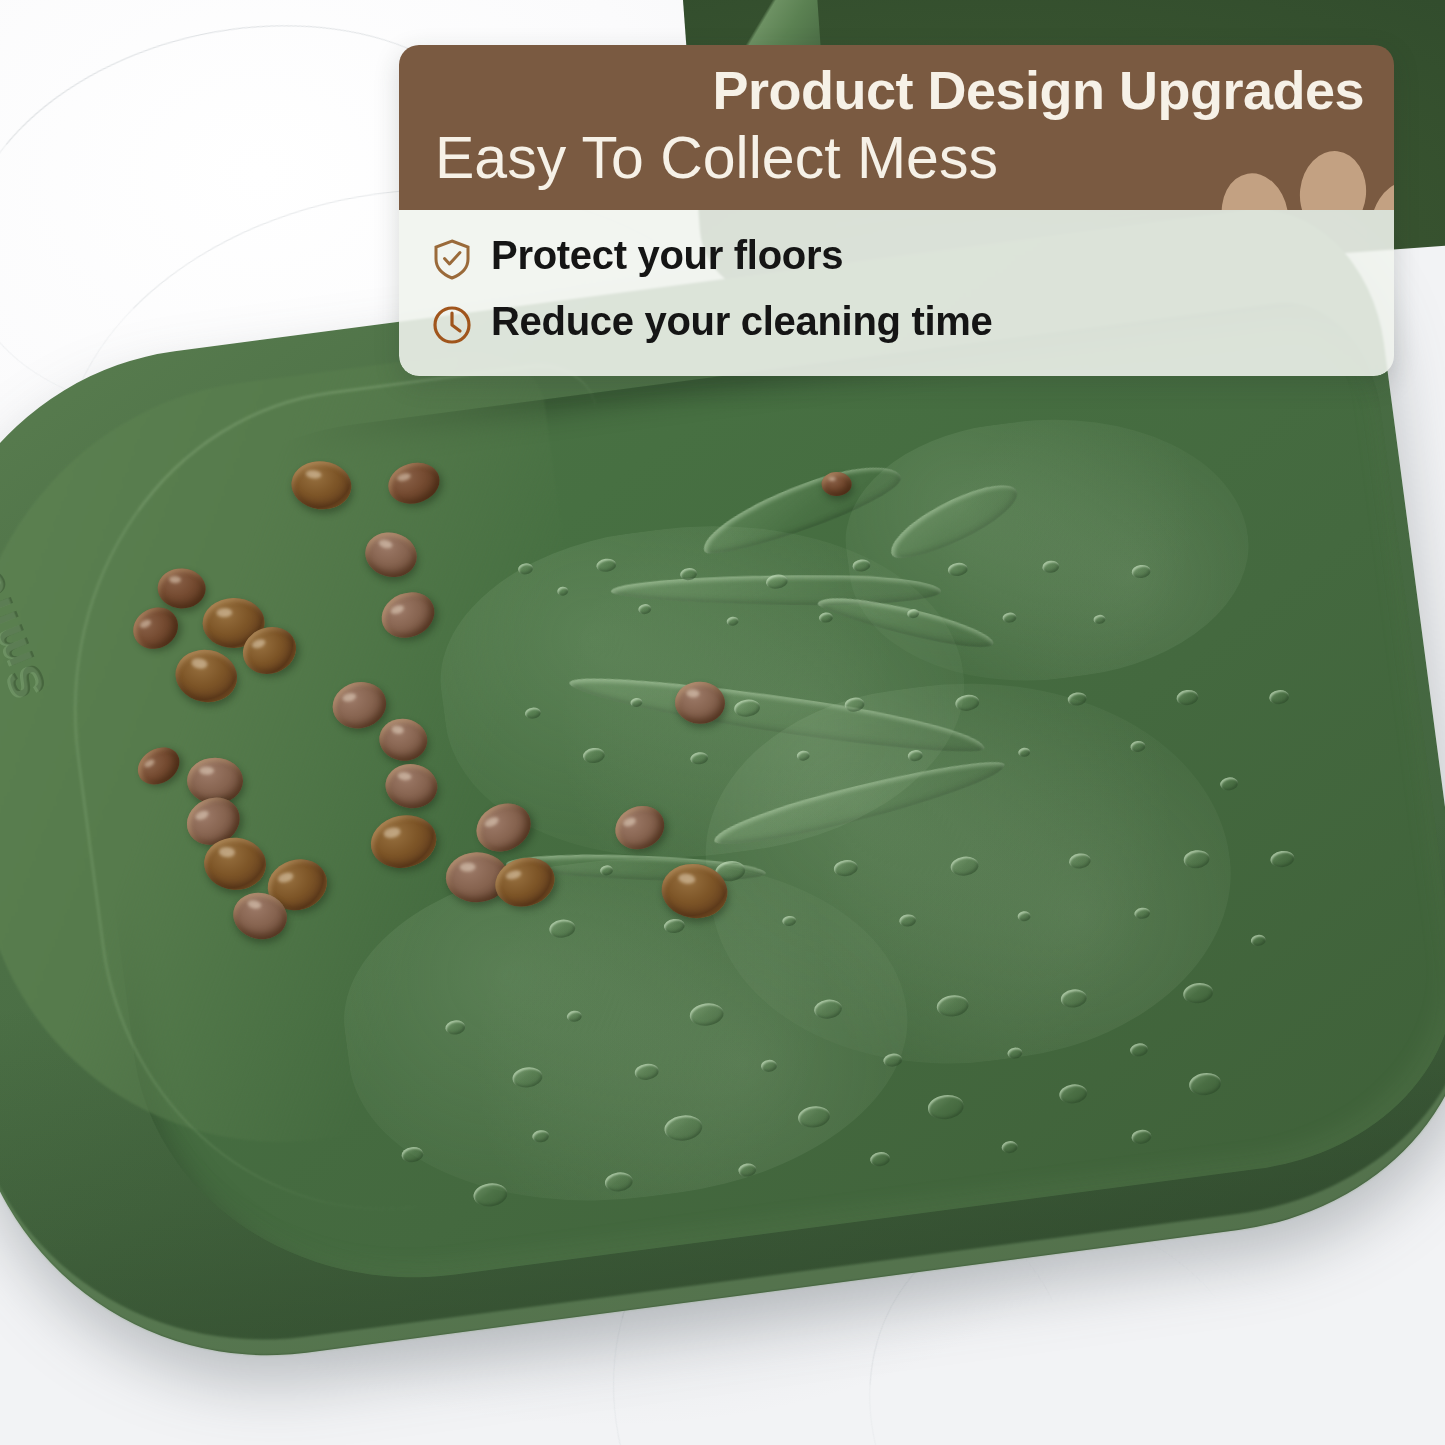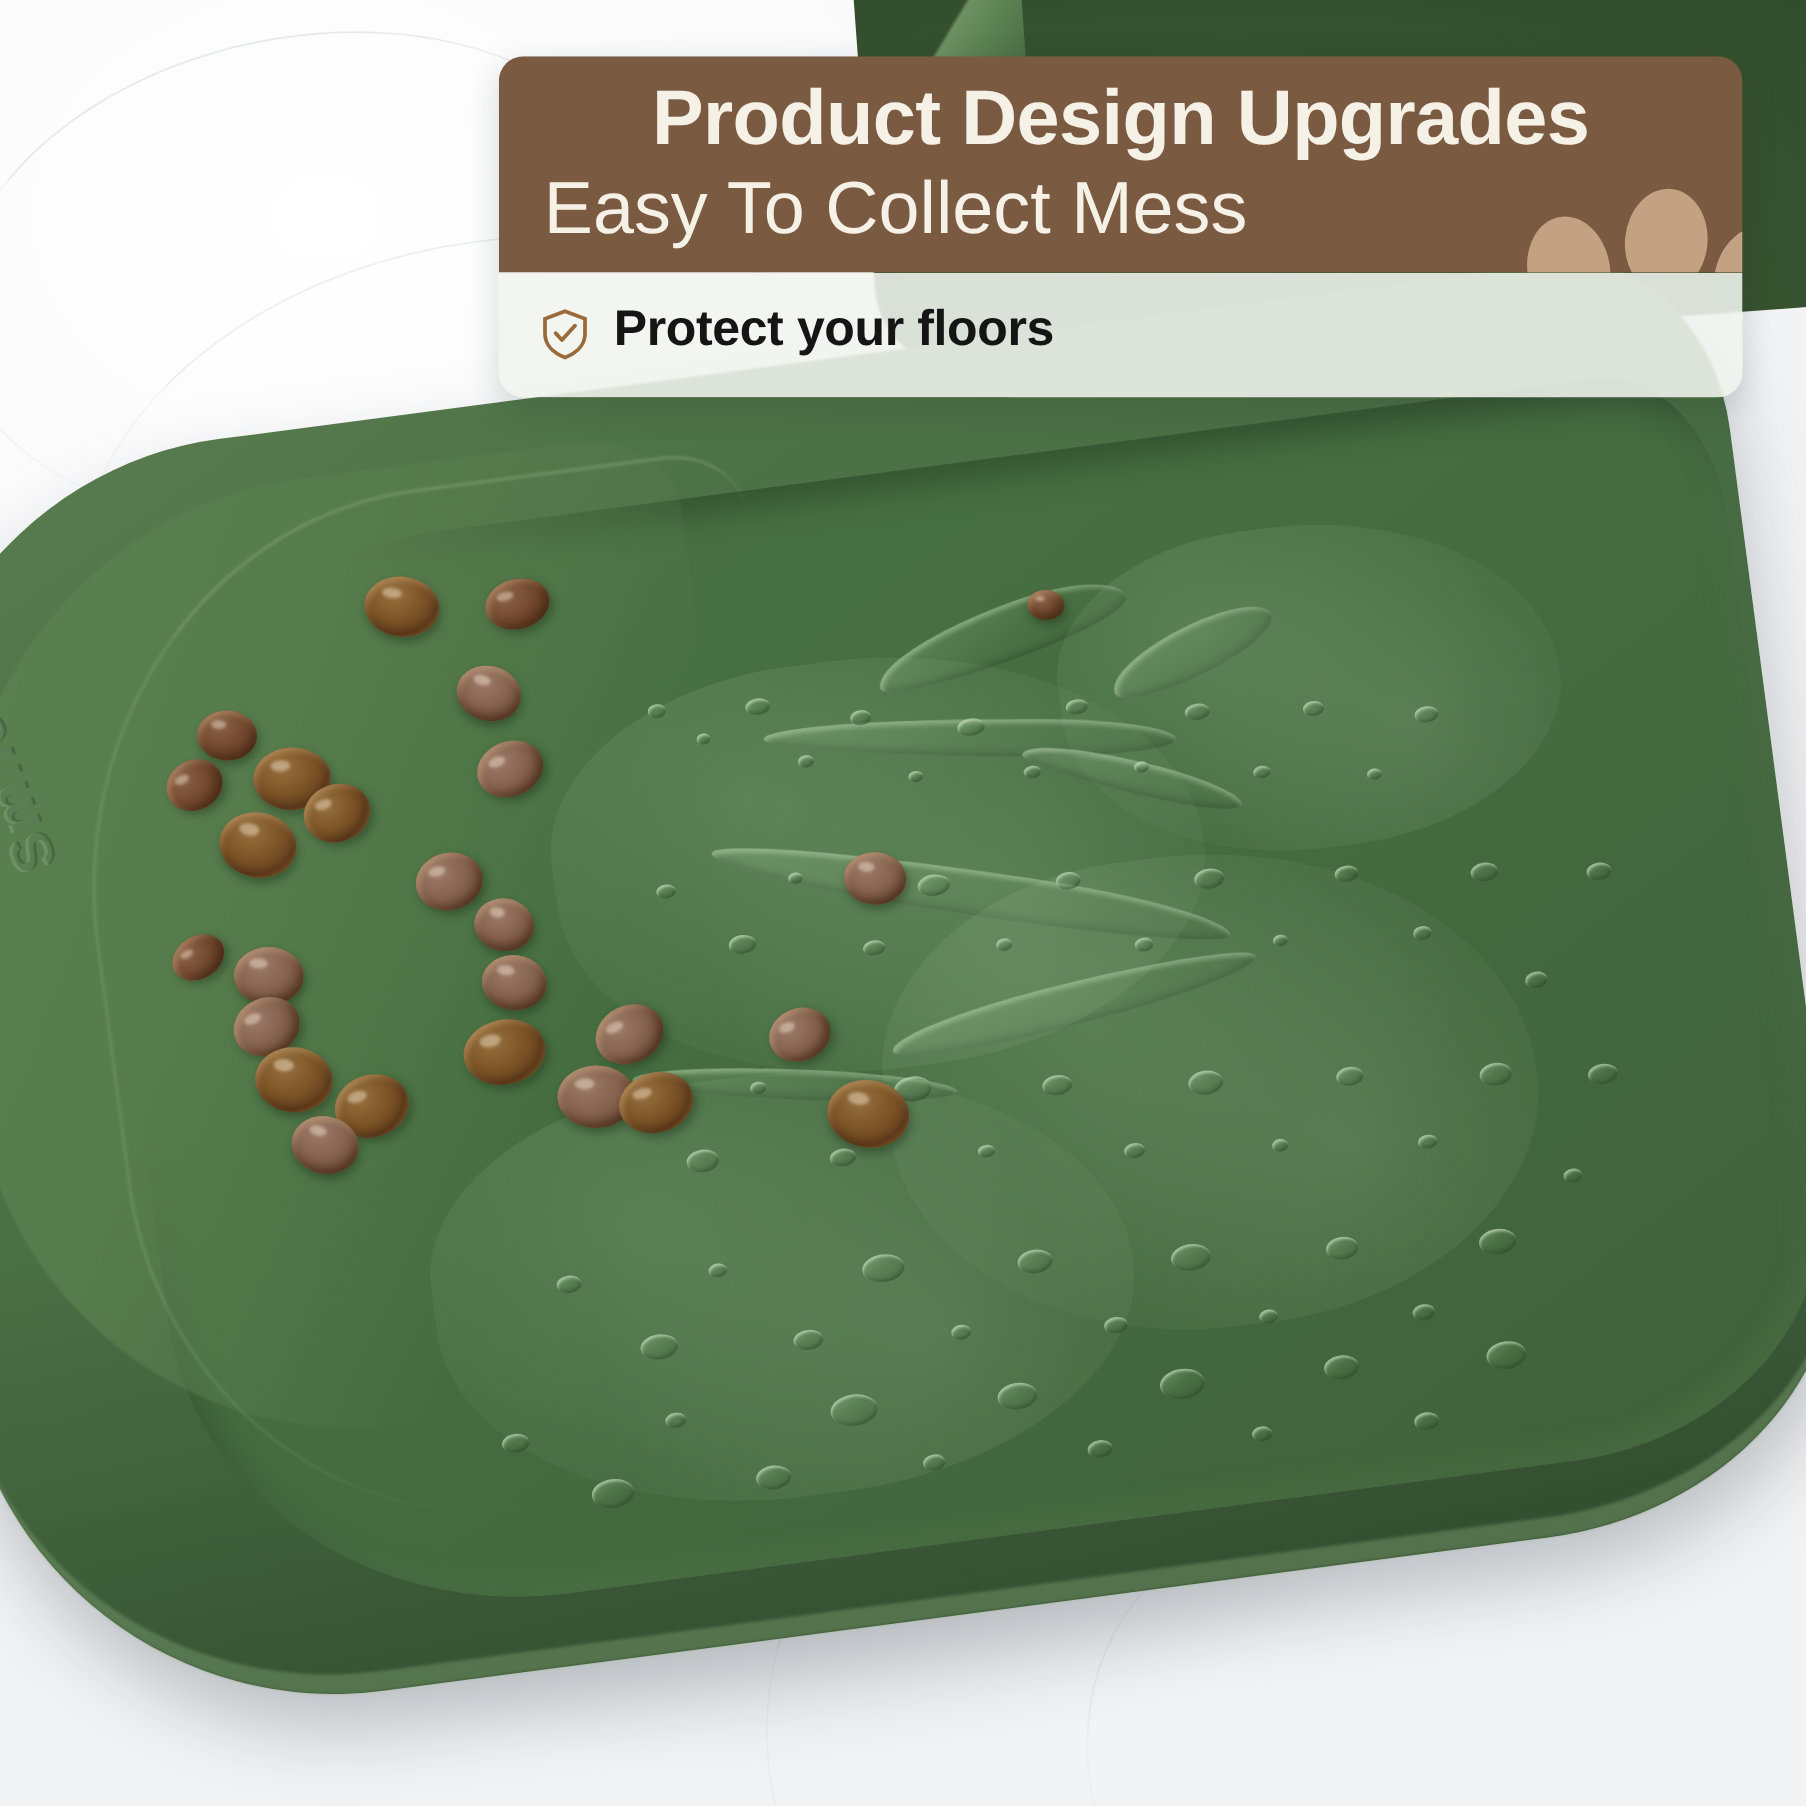--- a/index.html
+++ b/index.html
@@ -245,26 +245,26 @@
   }
   .paw .t2 { left: 66px;  top: 30px;  width: 66px;  height: 86px; transform: rotate(-10deg); }
   .paw .t3 { left: 144px; top: 8px;   width: 66px;  height: 84px; transform: rotate(6deg); }
   .paw .t4 { left: 216px; top: 38px;  width: 60px;  height: 80px; transform: rotate(16deg); }
 
   .panel-title {
     position: relative;
     z-index: 2;
     margin: 0;
     color: #f6f1e7;
-    font-size: 62px;
+    font-size: 54px;
     line-height: 1.02;
     font-weight: 700;
     letter-spacing: -0.5px;
     white-space: nowrap;
-    text-align: center;
+    text-align: right;
   }
   .panel-subtitle {
     position: relative;
     z-index: 2;
     margin: 10px 0 0 0;
     color: #f6f1e7;
     font-size: 59px;
     line-height: 1.05;
     font-weight: 400;
     letter-spacing: 0px;
@@ -527,17 +527,26 @@
       <div class="feature">
         <span class="feature-icon">
           <svg width="44" height="44" viewBox="0 0 44 44">
             <path d="M22 4 L38 10 V22 C38 31 31 37.5 22 41 C13 37.5 6 31 6 22 V10 Z" fill="none" stroke="#9a6a3a" stroke-width="3"></path>
             <path d="M14.5 21.5 L19.5 27 L30 15.5" fill="none" stroke="#9a6a3a" stroke-width="3" stroke-linecap="round" stroke-linejoin="round"></path>
           </svg>
         </span>
         <span class="feature-text">Protect your floors</span>
       </div>
 
+      <div class="feature">
+        <span class="feature-icon">
+          <svg width="44" height="44" viewBox="0 0 44 44">
+            <circle cx="22" cy="22" r="17" fill="none" stroke="#a0551c" stroke-width="3.2"></circle>
+            <path d="M22 10 V22 L30 28" fill="none" stroke="#a0551c" stroke-width="3.2" stroke-linecap="round" stroke-linejoin="round"></path>
+          </svg>
+        </span>
+        <span class="feature-text">Reduce your cleaning time</span>
+      </div>
 
     </div>
   </div>
 
 </div>
 
 </body></html>

